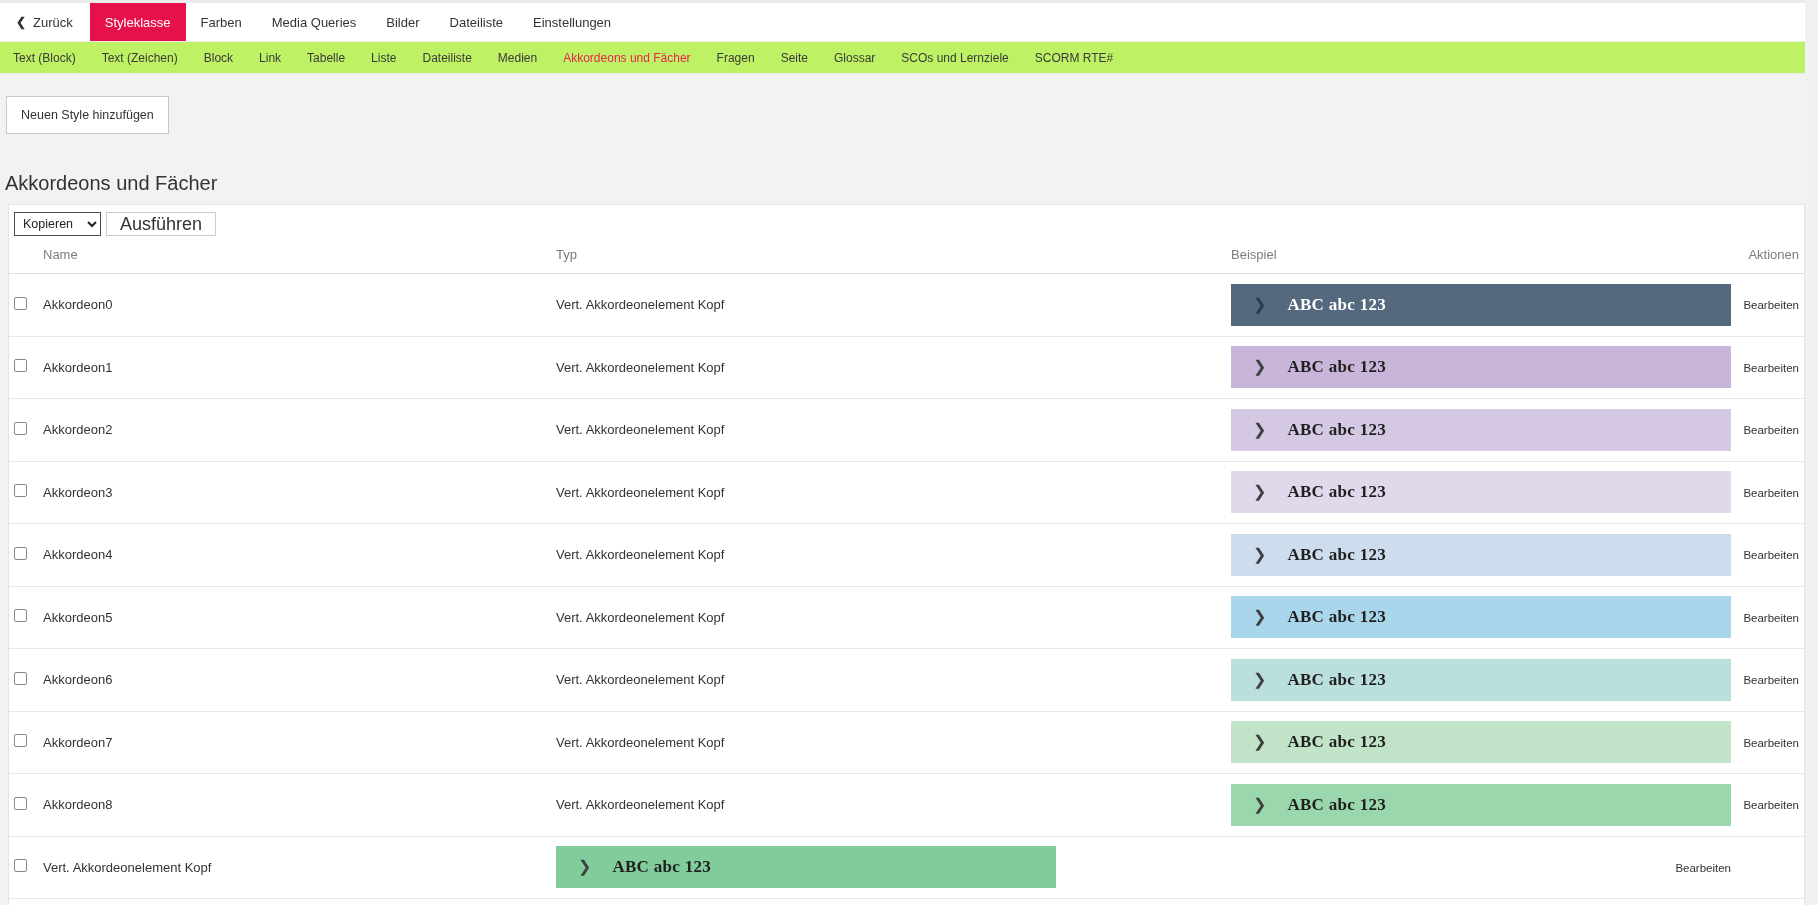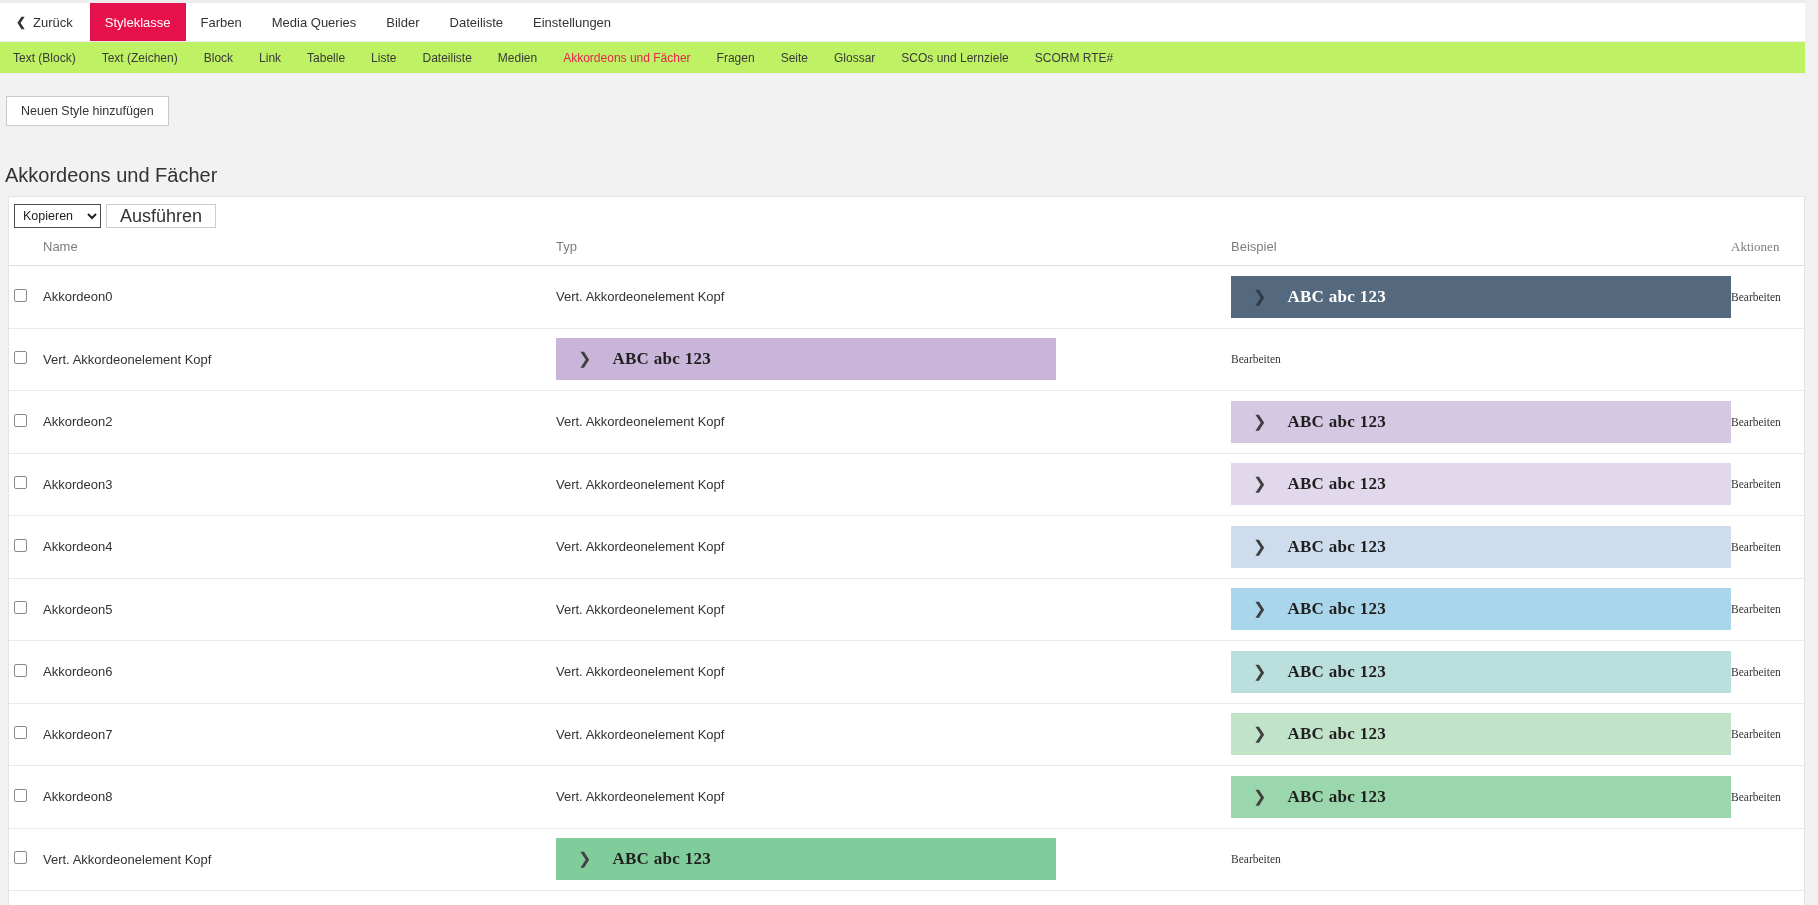--- a/index.html
+++ b/index.html
@@ -51,21 +51,21 @@
     align-items: center;
     font-size: 12px;
     color: #3a3a3a;
   }
   .subnav-item { padding: 0 13px; cursor: pointer; white-space: nowrap; }
 
   
   .content { padding-top: 22px; }
   .add-style {
     margin-left: 6px;
-    height: 30px;
+    height: 38px;
     padding: 0 14px;
     background: #fff;
     border: 1px solid #c9c9c9;
     font-family: "Liberation Sans", sans-serif;
     font-size: 12.5px;
     color: #333;
     cursor: pointer;
   }
   .heading {
     font-size: 20px;
@@ -134,21 +134,21 @@
   .checkbox {
     width: 13px;
     height: 13px;
     border: 1px solid #8a8a8a;
     border-radius: 2px;
     background: #fff;
     margin-left: 5px;
     display: inline-block;
     cursor: pointer;
   }
-  .col-actions { text-align: left; font-family: Liberation Serif, serif; }
+  .col-actions { text-align: right; }
   .edit {
     font-size: 11.5px;
     color: #333;
     text-decoration: none;
     cursor: pointer;
   }
   .bar {
     width: 500px;
     height: 42px;
     display: flex;
@@ -244,20 +244,21 @@
     </div>
     <div class="col-actions">
       <a class="edit">Bearbeiten</a>
     </div>
   </div>
 
   <div class="row trow">
     <div>
       <span class="checkbox"></span>
     </div>
+    <div class="col-name">Akkordeon1</div>
     <div class="col-type">Vert. Akkordeonelement Kopf</div>
     <div>
       <div class="bar" style="background: rgb(201, 181, 218);">
         <span class="chev" style="color: rgb(64, 64, 64);">❯</span>
         <span class="bar-text" style="color: rgb(31, 31, 31);">ABC abc 123</span>
       </div>
     </div>
     <div class="col-actions">
       <a class="edit">Bearbeiten</a>
     </div>

